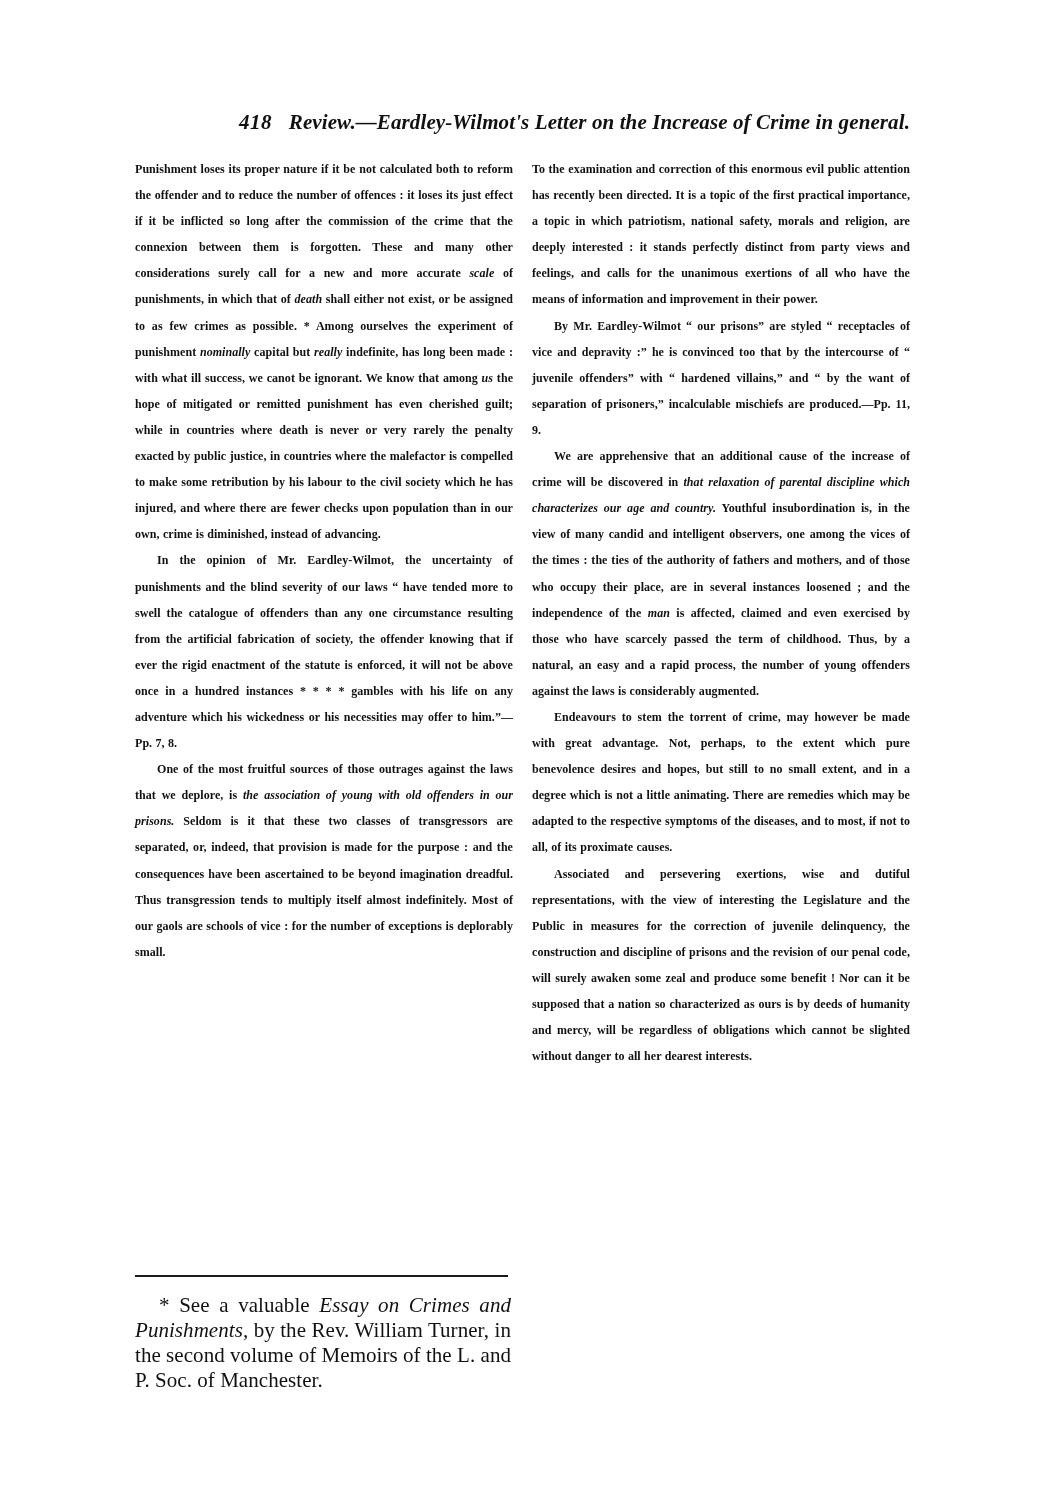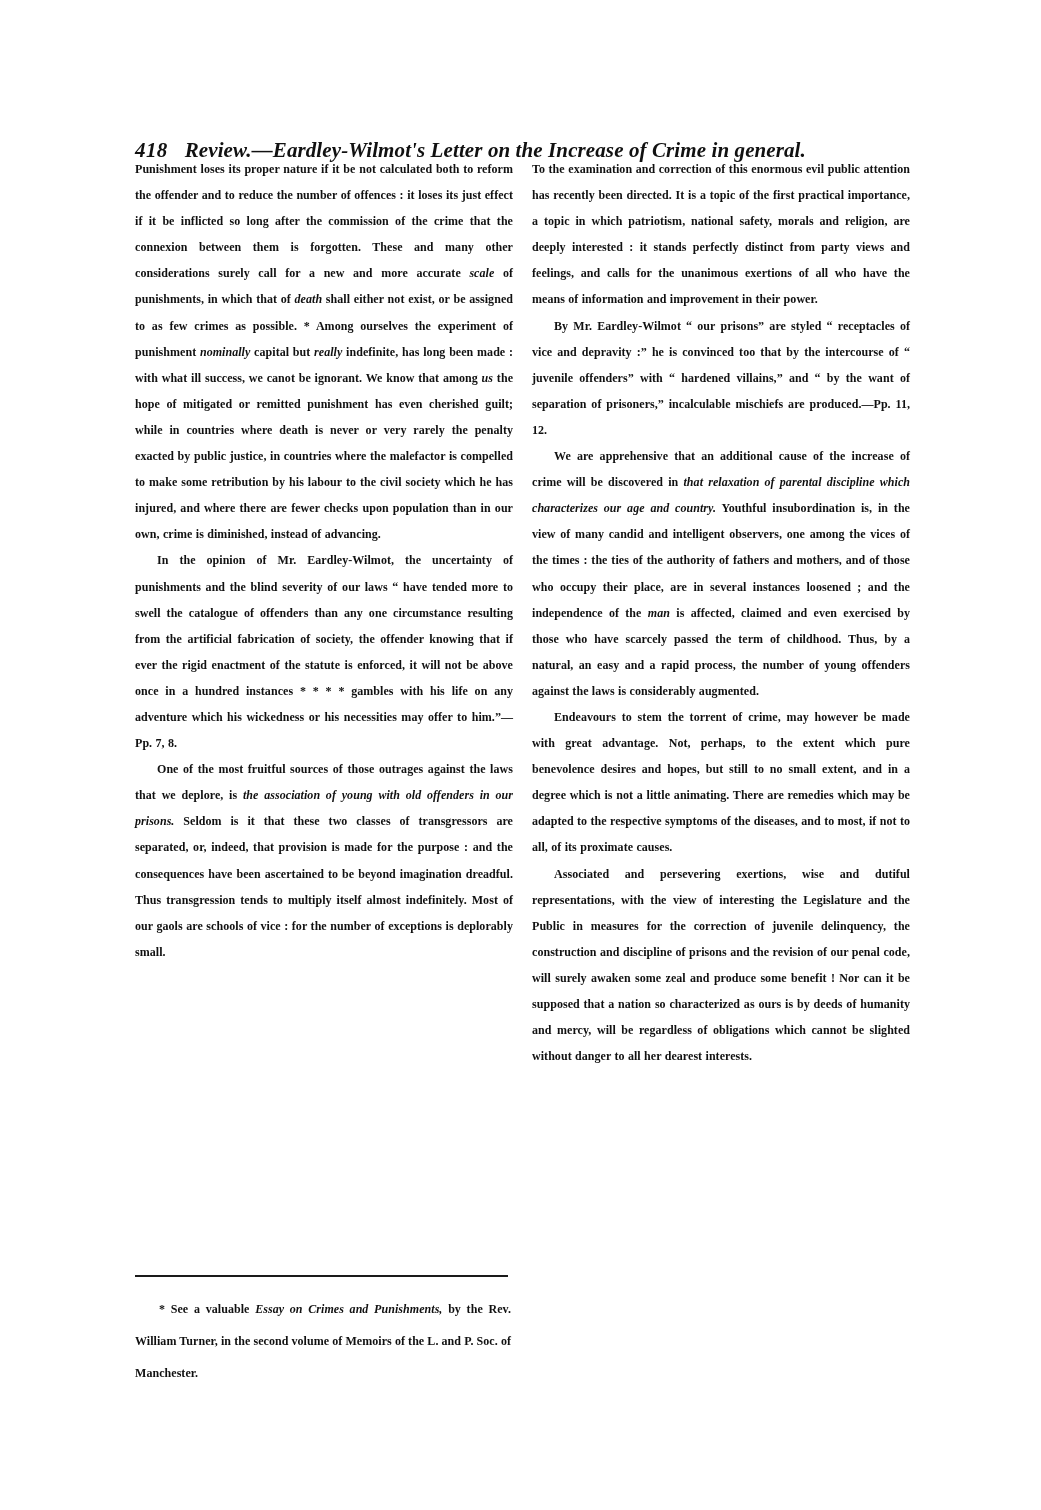--- a/index.html
+++ b/index.html
@@ -29,34 +29,34 @@
   
   .running-head {
     position: absolute;
     left: 135px;
     top: 110px;
     width: 775px;
     height: 34px;
     display: flex;
     align-items: baseline;
     white-space: nowrap;
+    justify-content: flex-end;
   }
   .folio {
     font-style: italic;
     font-weight: 700;
     font-size: 21px;
     letter-spacing: 0.4px;
     margin-right: 17px;
   }
   .head-title {
     font-style: italic;
     font-weight: 700;
     font-size: 21px;
     letter-spacing: 0.1px;
-    margin-top: 28px;
   }
 
   
   .columns {
     position: absolute;
     left: 135px;
     top: 156px;
     width: 775px;
   }
   .col {
@@ -93,25 +93,25 @@
     width: 376px;
   }
   .footnote-rule {
     width: 373px;
     height: 0;
     border-top: 2px solid #1a1a1a;
     margin: 0 0 16px 0;
   }
   .footnote-text {
     margin: 0;
-    font-size: 12px;
-    line-height: 32px;
+    font-size: 21px;
+    line-height: 25px;
     text-align: justify;
     text-indent: 24px;
-    font-weight: 700;
+    font-weight: 400;
     letter-spacing: 0.05px;
   }
 
   
   .page { -webkit-font-smoothing: none; }
 </style>
 </head>
 <body>
 
 <div class="page">
@@ -122,21 +122,21 @@
   </div>
 
   <div class="columns">
     <div class="col col-left" id="left-column">
         <p><span>Punishment loses its proper nature if it be not calculated both to reform the offender and to reduce the number of offences : it loses its just effect if it be inflicted so long after the commission of the crime that the connexion between them is forgotten. These and many other considerations surely call for a new and more accurate </span><em>scale</em><span> of punishments, in which that of </span><em>death</em><span> shall either not exist, or be assigned to as few crimes as possible. * Among ourselves the experiment of punishment </span><em>nominally</em><span> capital but </span><em>really</em><span> indefinite, has long been made : with what ill success, we canot be ignorant. We know that among </span><em>us</em><span> the hope of mitigated or remitted punishment has even cherished guilt; while in countries where death is never or very rarely the penalty exacted by public justice, in countries where the malefactor is compelled to make some retribution by his labour to the civil society which he has injured, and where there are fewer checks upon population than in our own, crime is diminished, instead of advancing.</span></p>
         <p class="indent"><span>In the opinion of Mr. Eardley-Wilmot, the uncertainty of punishments and the blind severity of our laws “ have tended more to swell the catalogue of offenders than any one circumstance resulting from the artificial fabrication of society, the offender knowing that if ever the rigid enactment of the statute is enforced, it will not be above once in a hundred instances * * * * gambles with his life on any adventure which his wickedness or his necessities may offer to him.”—Pp. 7, 8.</span></p>
         <p class="indent"><span>One of the most fruitful sources of those outrages against the laws that we deplore, is </span><em>the association of young with old offenders in our prisons.</em><span> Seldom is it that these two classes of transgressors are separated, or, indeed, that provision is made for the purpose : and the consequences have been ascertained to be beyond imagination dreadful. Thus transgression tends to multiply itself almost indefinitely. Most of our gaols are schools of vice : for the number of exceptions is deplorably small.</span></p>
       </div>
     <div class="col col-right" id="right-column">
         <p><span>To the examination and correction of this enormous evil public attention has recently been directed. It is a topic of the first practical importance, a topic in which patriotism, national safety, morals and religion, are deeply interested : it stands perfectly distinct from party views and feelings, and calls for the unanimous exertions of all who have the means of information and improvement in their power.</span></p>
-        <p class="indent"><span>By Mr. Eardley-Wilmot “ our prisons” are styled “ receptacles of vice and depravity :” he is convinced too that by the intercourse of “ juvenile offenders” with “ hardened villains,” and “ by the want of separation of prisoners,” incalculable mischiefs are produced.—Pp. 11, 12.</span></p>
+        <p class="indent"><span>By Mr. Eardley-Wilmot “ our prisons” are styled “ receptacles of vice and depravity :” he is convinced too that by the intercourse of “ juvenile offenders” with “ hardened villains,” and “ by the want of separation of prisoners,” incalculable mischiefs are produced.—Pp. 11, 9.</span></p>
         <p class="indent"><span>We are apprehensive that an additional cause of the increase of crime will be discovered in </span><em>that relaxation of parental discipline which characterizes our age and country.</em><span> Youthful insubordination is, in the view of many candid and intelligent observers, one among the vices of the times : the ties of the authority of fathers and mothers, and of those who occupy their place, are in several instances loosened ; and the independence of the </span><em>man</em><span> is affected, claimed and even exercised by those who have scarcely passed the term of childhood. Thus, by a natural, an easy and a rapid process, the number of young offenders against the laws is considerably augmented.</span></p>
         <p class="indent"><span>Endeavours to stem the torrent of crime, may however be made with great advantage. Not, perhaps, to the extent which pure benevolence desires and hopes, but still to no small extent, and in a degree which is not a little animating. There are remedies which may be adapted to the respective symptoms of the diseases, and to most, if not to all, of its proximate causes.</span></p>
         <p class="indent"><span>Associated and persevering exertions, wise and dutiful representations, with the view of interesting the Legislature and the Public in measures for the correction of juvenile delinquency, the construction and discipline of prisons and the revision of our penal code, will surely awaken some zeal and produce some benefit ! Nor can it be supposed that a nation so characterized as ours is by deeds of humanity and mercy, will be regardless of obligations which cannot be slighted without danger to all her dearest interests.</span></p>
       </div>
   </div>
 
   <div class="footnote-area">
     <div class="footnote-rule"></div>
     <p class="footnote-text" id="footnote-text"><span>* See a valuable </span><em>Essay on Crimes and Punishments,</em><span> by the Rev. William Turner, in the second volume of Memoirs of the L. and P. Soc. of Manchester.</span></p>
   </div>

